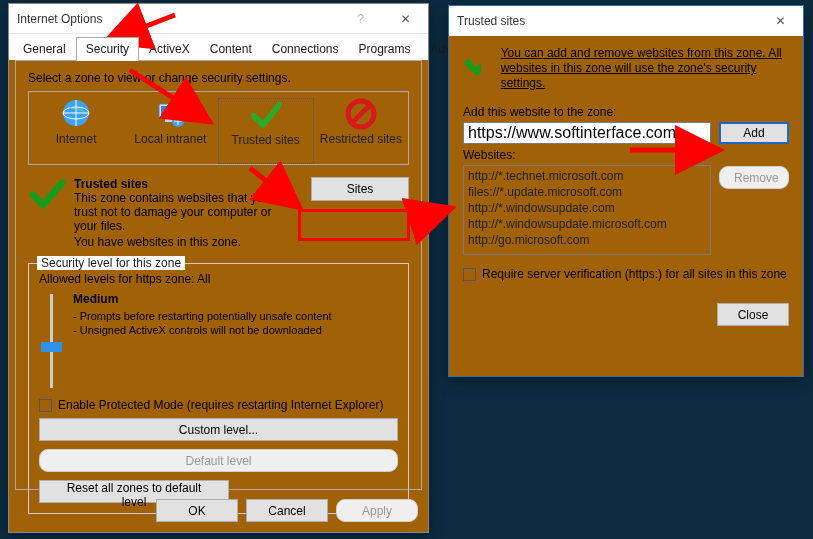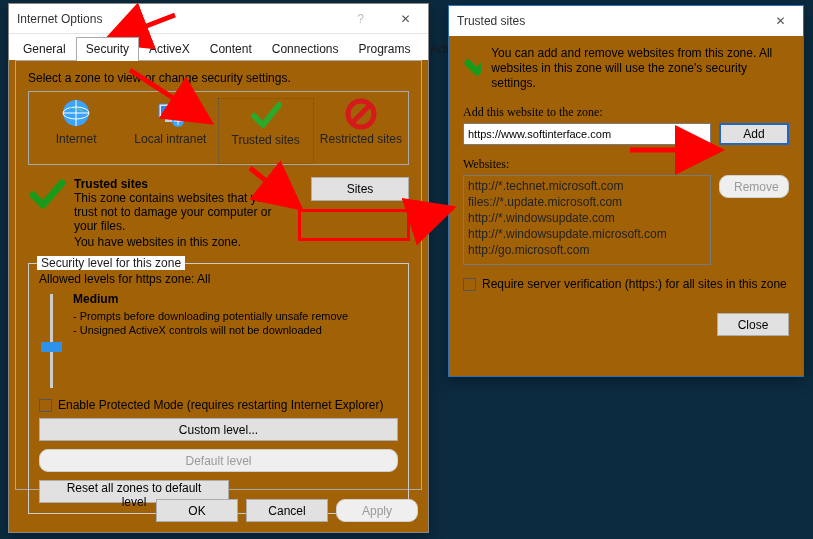--- a/index.html
+++ b/index.html
@@ -37,24 +37,24 @@
   .btnrow { display:flex; gap:8px; justify-content:flex-end; margin-top:6px;flex-direction:column;}
   button { background:#e1e1e1; border:1px solid #adadad; height:23px; padding:0 14px; font-size:12px; cursor:pointer;}
   button.disabled { color:#9a9a9a; border-color:#d0d0d0; background:#efefef; cursor:default;border-radius:9px;}
   .footer { position:absolute; bottom:10px; right:10px; display:flex; gap:8px;}
   .footer button { width:82px;}
   .redbox { position:absolute; border:3px solid #ff0000; pointer-events:none;}
   
   #ts { left:448px; top:5px; width:356px; height:372px; border:1px solid #2e6fb6;}
   #ts .titlebar { border-bottom:none; }
   #ts .body { padding:10px 14px 12px; }
-  .ts-intro { display:flex; gap:10px; margin-bottom:14px;}
-  .field-label { margin-bottom:3px;font-family:Liberation Serif, serif; }
+  .ts-intro { display:flex; gap:20px; margin-bottom:14px;text-decoration:underline;}
+  .field-label { margin-bottom:3px; }
   .inputrow { display:flex; gap:8px; }
-  .inputrow input { flex:1; height:22px; border:1px solid #7a7a7a; padding:2px 4px; font-size:11px;}
+  .inputrow input { flex:1; height:22px; border:1px solid #7a7a7a; padding:2px 4px; font-size:16px;}
   .inputrow .add { width:70px; border:2px solid #1e67c9; background:#e1e1e1; height:22px; padding:0;}
   .listbox { border:1px solid #7a7a7a; height:90px; overflow-y:scroll; padding:2px 4px; margin-top:3px;}
   .listbox div { line-height:16px; font-size:12px; color:#222; white-space:nowrap;}
   .remove-row { display:flex; gap:8px; align-items:flex-start;}
   .remove-row .listwrap { flex:1;}
   .remove-row button { width:70px;}
   .req-row { display:flex; align-items:center; gap:6px; margin-top:12px;}
   .close-row { display:flex; justify-content:flex-end; margin-top:22px;}
   .close-row button { width:72px;}
   
@@ -139,21 +139,21 @@
       <span class="legend">Security level for this zone</span>
       <div style="margin-bottom:6px">Allowed levels for https zone: All</div>
       <div class="slider-wrap">
         <div class="slider">
           <div class="track">
               <div class="thumb"></div>
             </div>
         </div>
         <div class="slider-text">
           <b>Medium</b>
-          <div>- Prompts before downloading potentially unsafe remove</div>
+          <div>- Prompts before restarting potentially unsafe content</div>
           <div>- Unsigned ActiveX controls will not be downloaded</div>
         </div>
       </div>
       <div class="checkbox-row">
         <div class="checkbox"></div>
         <span>Enable Protected Mode (requires restarting Internet Explorer)</span>
       </div>
       <div class="btnrow">
         <button>Custom level...</button>
         <button class="disabled">Default level</button>
@@ -187,21 +187,21 @@
         </svg>
       <div style="line-height:15px">You can add and remove websites from this zone. All websites in this zone will use the zone's security settings.</div>
     </div>
 
     <div class="field-label">Add this website to the zone:</div>
     <div class="inputrow">
       <input type="text" value="https://www.softinterface.com" style="">
       <button class="add">Add</button>
     </div>
 
-    <div class="remove-row" style="margin-top:12px">
+    <div class="remove-row" style="margin-top:4px">
       <div class="listwrap">
         <div class="field-label">Websites:</div>
         <div class="listbox">
           <div>http://*.technet.microsoft.com</div>
           <div>files://*.update.microsoft.com</div>
           <div>http://*.windowsupdate.com</div>
           <div>http://*.windowsupdate.microsoft.com</div>
           <div>http://go.microsoft.com</div>
         </div>
       </div>

